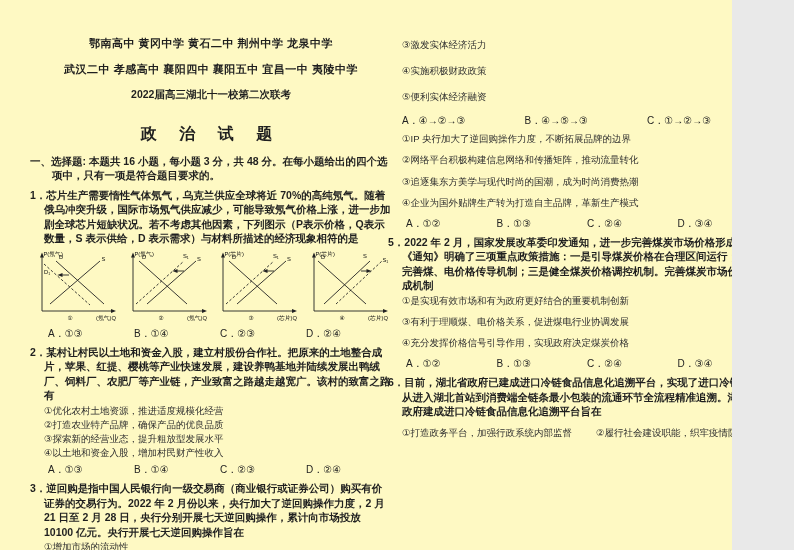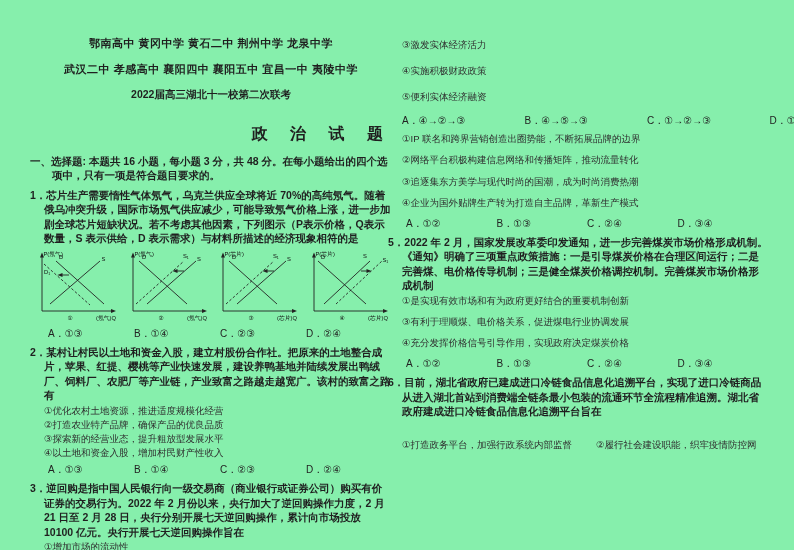--- a/index.html
+++ b/index.html
@@ -1,54 +1,54 @@
 <!DOCTYPE html>
 <html><head>
 <meta charset="utf-8">
 <style>
   html,body{margin:0;padding:0;}
   body{
     width:794px;height:550px;background:#e9e9e9;
     font-family:"Liberation Sans","DejaVu Sans",sans-serif;
   }
   .page{
-    position:relative;width:794px;height:550px;background:#86efac;
+    position:relative;width:732px;height:550px;background:#fef9c3;
     overflow:hidden;color:#1f1f1f;
   }
   .col{position:absolute;top:36px;}
   .col-left{left:30px;width:362px;}
   .col-right{left:388px;width:380px;}
   .school-line{
     text-align:center;font-size:11px;font-weight:bold;
     letter-spacing:0.5px;margin-bottom:11px;white-space:nowrap;
   }
   .session-line{
     text-align:center;font-size:10.5px;font-weight:bold;margin-bottom:22px;
   }
   .paper-title{
-    text-align:right;font-size:16px;font-weight:bold;
+    text-align:center;font-size:16px;font-weight:bold;
     letter-spacing:9px;margin:4px 0 9px 0;
   }
   .intro{
     font-size:10.5px;font-weight:bold;line-height:1.38;
     padding-left:22px;text-indent:-22px;margin-bottom:5px;
   }
   .q{margin-bottom:4px;}
   .qbody{
     font-size:10.5px;font-weight:bold;line-height:1.38;
     padding-left:14px;text-indent:-14px;
   }
   .item{
     font-size:9.5px;color:#2e2e2e;line-height:1.38;
     padding-left:14px;margin-top:1px;
   }
   .item.spaced{margin-top:8px;}
   .item.big-gap{margin-top:12px;}
   .item-row{display:flex;padding-left:14px;margin-top:8px;}
-  .item-row .item{padding-left:0;margin-top:12px;}
+  .item-row .item{padding-left:0;margin-top:0;}
   .item-row .item:first-child{width:53%;}
   .opts{
     display:flex;font-size:10px;color:#222;
     padding-left:18px;margin-top:4px;margin-bottom:3px;
   }
   .opts span{flex:0 0 25%;white-space:nowrap;}
   .fig-row{
     display:flex;justify-content:space-between;
     margin:3px 0 0 2px;width:360px;
   }
@@ -175,21 +175,21 @@
       <div class="item" style="margin-top:13px;">⑤便利实体经济融资</div>
       <div class="opts" style="margin-top:11px;padding-left:14px;gap:31px;">
         <span>A．④→②→③</span>
         <span>B．④→⑤→③</span>
         <span>C．①→②→③</span>
         <span>D．①→⑤→③</span>
       </div>
     </div>
 
     <div class="q">
-      <div class="item">①IP 联名和跨界营销创造出圈势能，不断拓展品牌的边界</div>
+      <div class="item">①IP 央行加大了逆回购操作力度，不断拓展品牌的边界</div>
       <div class="item spaced">②网络平台积极构建信息网络和传播矩阵，推动流量转化</div>
       <div class="item spaced">③追逐集东方美学与现代时尚的国潮，成为时尚消费热潮</div>
       <div class="item spaced">④企业为国外贴牌生产转为打造自主品牌，革新生产模式</div>
       <div class="opts" style="margin-top:8px;">
         <span>A．①②</span>
         <span>B．①③</span>
         <span>C．②④</span>
         <span>D．③④</span>
       </div>
     </div>

